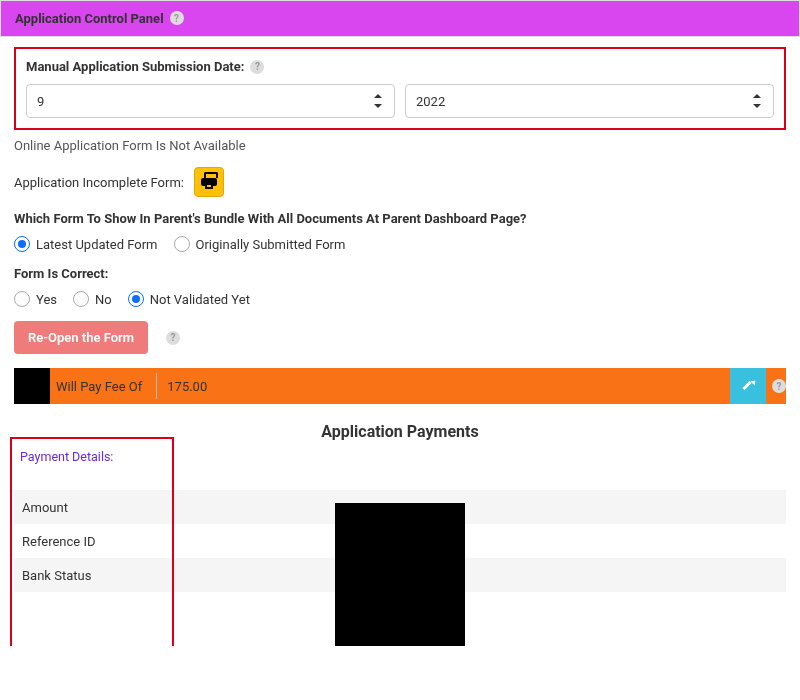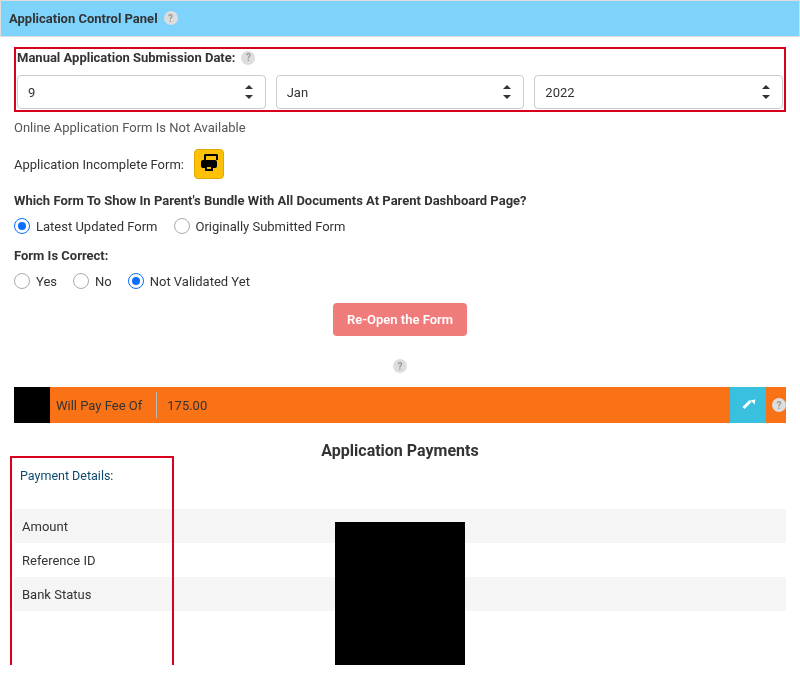--- a/index.html
+++ b/index.html
@@ -1,20 +1,20 @@
 <!DOCTYPE html>
 <html><head>
   <meta charset="utf-8">
   <style>
     * { margin: 0; padding: 0; box-sizing: border-box; font-family: -apple-system, BlinkMacSystemFont, "Segoe UI", Roboto, sans-serif; }
     body { background: #fff; color: #333; font-size: 13px; }
-    .header-bar { background: #7dd3fc; border: 1px solid #ddd; padding: 10px 8px; display:flex; align-items:flex-start; gap:6px;}
+    .header-bar { background: #d946ef; border: 1px solid #ddd; padding: 10px 14px; display:flex; align-items:flex-start; gap:6px;}
     .header-bar span.title { font-weight: 700; }
     .page { padding: 0 14px 20px; }
-    .highlight-box { border: 2px solid #d9001b; padding: 1px; margin-top: 10px; }
+    .highlight-box { border: 2px solid #d9001b; padding: 10px; margin-top: 10px; }
     .field-label { font-weight: 700; display:flex; align-items:center; gap:6px; margin-bottom:10px;}
     .selects-row { display:flex; gap:10px; }
     .custom-select { flex:1; border:1px solid #ccc; border-radius:4px; height:34px; display:flex; align-items:center; justify-content:space-between; padding:0 10px; background:#fff;}
     .chevrons { width:10px; height:14px; position:relative;}
     .chevrons::before, .chevrons::after { content:""; position:absolute; left:0; width:0;height:0;border-left:4px solid transparent;border-right:4px solid transparent;}
     .chevrons::before { top:0; border-bottom:4px solid #333;}
     .chevrons::after { bottom:0; border-top:4px solid #333;}
     .info-icon { width:14px; height:14px; border-radius:50%; background:#ddd; color:#999; font-size:10px; font-weight:700; display:inline-flex; align-items:center; justify-content:center;}
     .muted-row { margin-top:8px; color:#555; font-size:13px;}
     .row { margin-top:14px; }
@@ -34,21 +34,21 @@
     .fee-divider { width:1px; height:70%; background:#bbb; margin-right:10px;}
     .fee-value { flex:1;}
     .fee-edit { width:36px; height:36px; background:#38c0de; display:flex; align-items:center; justify-content:center;}
     .pencil { width:14px; height:14px; position:relative;}
     .pencil::before{content:"";position:absolute;width:10px;height:3px;background:#fff;left:1px;top:5px;transform:rotate(-45deg);}
     .pencil::after{content:"";position:absolute;width:0;height:0;border-top:3px solid transparent;border-bottom:3px solid transparent;border-left:4px solid #fff;right:-1px;top:0;transform:rotate(-45deg);}
     .fee-after-icon { margin-left:6px;}
     .section-title { text-align:center; font-weight:700; font-size:16px; margin-top:18px;}
     .payment-area { position:relative; margin-top:0;}
     .highlight-box-2 { position:absolute; left:-4px; top:-4px; width:164px; height:278px; border:2px solid #d9001b; pointer-events:none;}
-    .pd-heading { color:#0c4a6e; font-size:12.5px; padding:8px 6px; }
+    .pd-heading { color:#6d28d9; font-size:12.5px; padding:8px 6px; }
     .kv-table { margin-top:18px;}
     .kv-row { height:34px; display:flex; align-items:center; padding:0 8px;}
     .kv-row:nth-child(odd) { background:#f5f5f5;}
     .kv-label { width:150px;}
     .black-overlay { position:absolute; left:50%; transform:translateX(-50%); top:62px; width:130px; height:206px; background:#000;}
     .print-icon{width:16px;height:12px;position:relative;}
     .print-icon::before{content:"";position:absolute;left:3px;top:-4px;width:10px;height:4px;border:2px solid #000;border-bottom:none;border-radius:2px 2px 0 0;}
     .print-icon::after{content:"";position:absolute;left:0;top:2px;width:16px;height:8px;background:#000;border-radius:2px;}
     .print-paper{position:absolute;left:4px;top:7px;width:8px;height:6px;background:#ffc107;border:2px solid #000;z-index:1;}
   </style>
@@ -63,24 +63,20 @@
 <div class="page">
 
   <div class="highlight-box">
     <div class="field-label">
       <span>Manual Application Submission Date:</span>
       <span class="info-icon">?</span>
     </div>
     <div class="selects-row">
       <div class="custom-select">
         <span>9</span>
-        <span class="chevrons"></span>
-      </div>
-      <div class="custom-select">
-        <span>Jan</span>
         <span class="chevrons"></span>
       </div>
       <div class="custom-select">
         <span>2022</span>
         <span class="chevrons"></span>
       </div>
     </div>
   </div>
 
   <div class="muted-row">Online Application Form Is Not Available</div>
@@ -120,21 +116,21 @@
         <span>No</span>
       </div>
       <div class="radio">
         <span class="radio-dot checked"></span>
         <span>Not Validated Yet</span>
       </div>
     </div>
   </div>
 
 
-  <div class="inline-row" style="gap:9px;flex-direction:column;">
+  <div class="inline-row" style="gap:18px;">
     <button class="btn-reopen">Re-Open the Form</button>
     <span class="info-icon" style="margin-top:14px;">?</span>
   </div>
 
   <div class="fee-bar">
     <div class="fee-black"></div>
     <span class="fee-label">Will Pay Fee Of</span>
     <span class="fee-divider"></span>
     <span class="fee-value">175.00</span>
     <div class="fee-edit">

